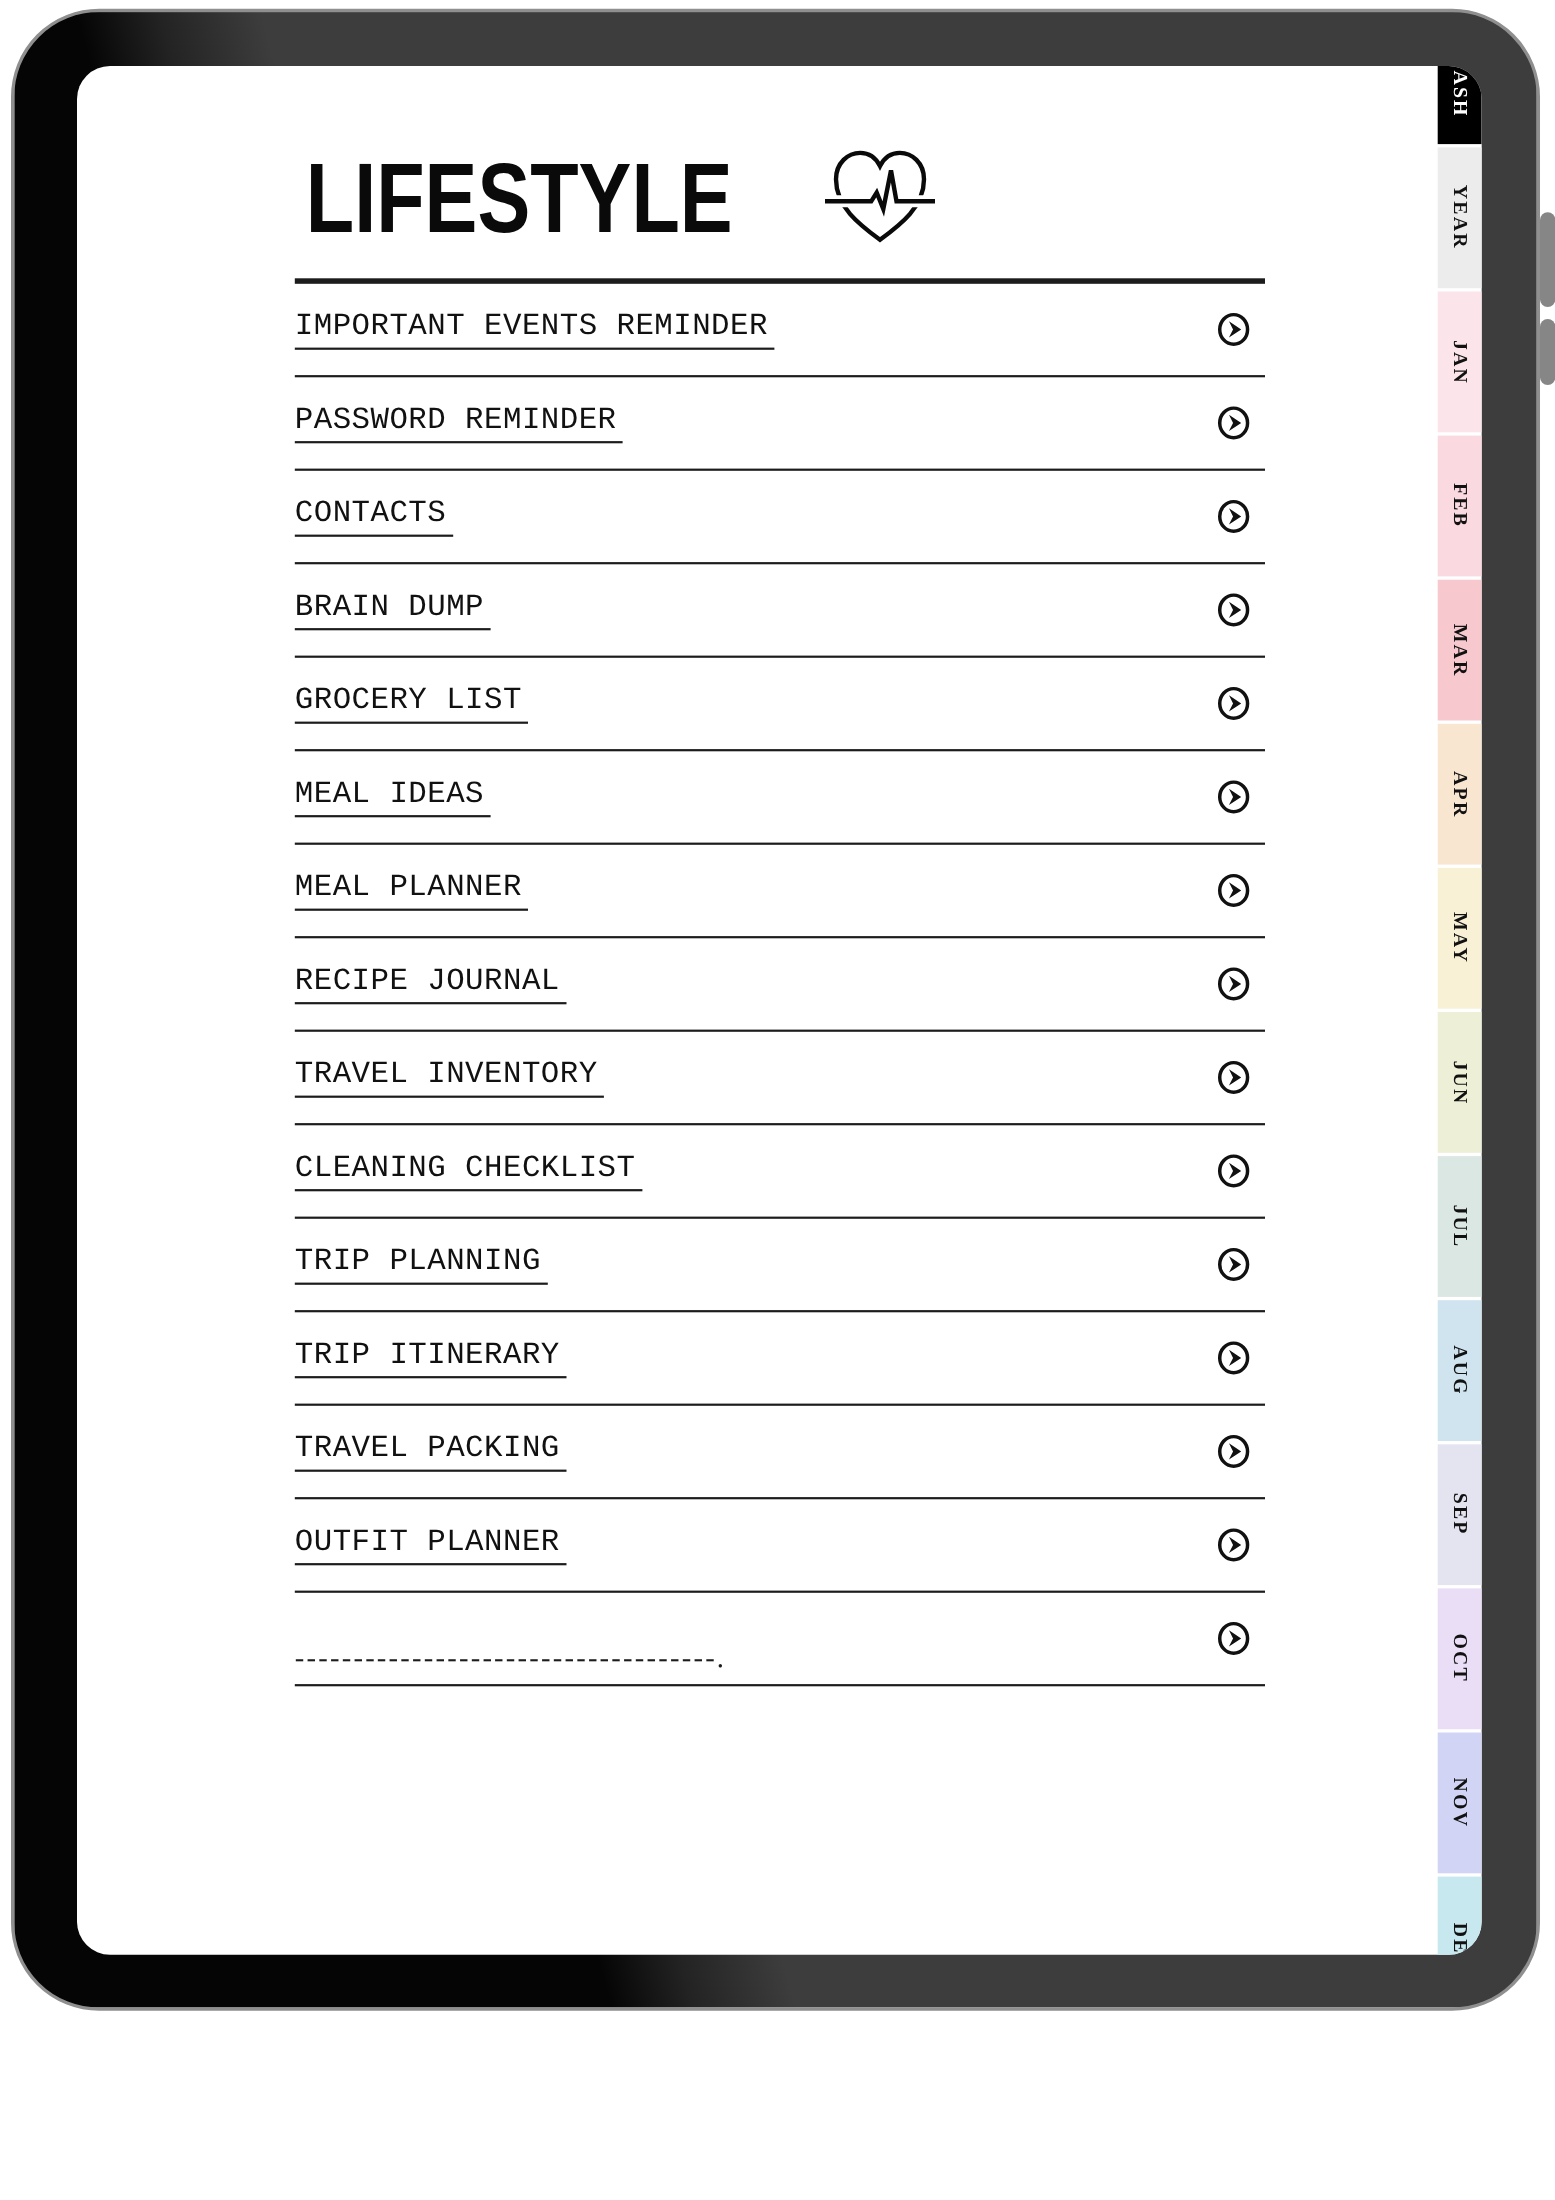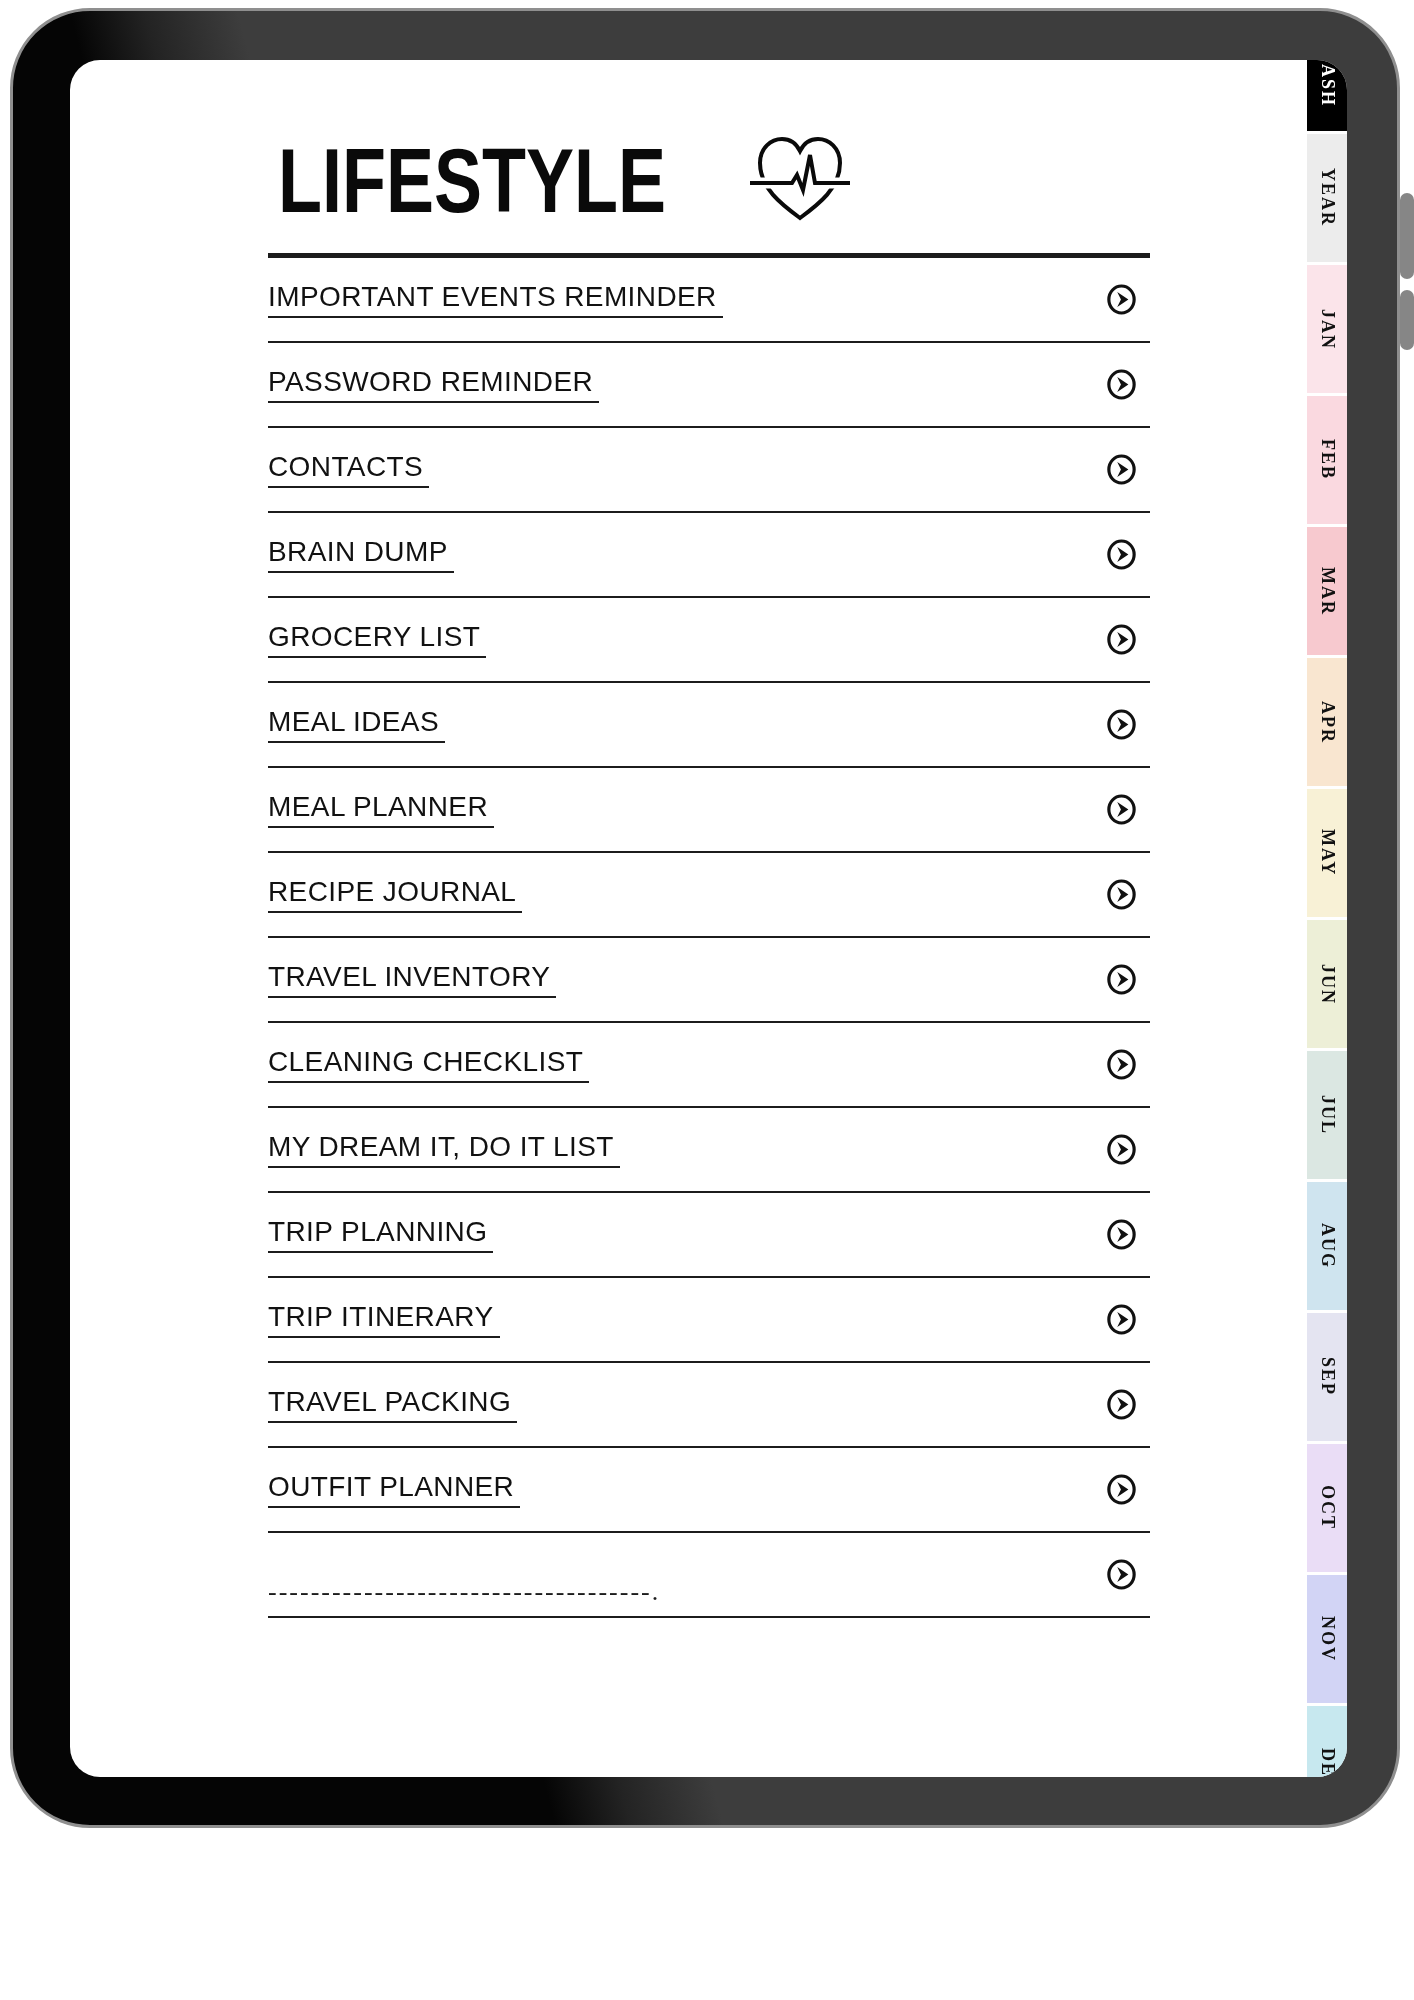--- a/index.html
+++ b/index.html
@@ -35,21 +35,21 @@
 
   
   .rows{position:absolute;left:198px;top:193px;width:882px;}
   .top-rule{height:5px;background:#1c1c1c;}
   .row{
     height:83px;border-bottom:2px solid #1c1c1c;
     display:flex;align-items:center;justify-content:space-between;
     padding-right:12px;box-sizing:content-box;position:relative;
   }
   .row-label{
-    font-family:Liberation Sans, sans-serif;font-size:28px;color:#111;
+    font-family:Liberation Mono, monospace;font-size:28px;color:#111;
     letter-spacing:0.4px;border-bottom:2px solid #1c1c1c;
     padding:0 6px 3px 0;text-decoration:none;cursor:pointer;white-space:nowrap;
   }
   .blank-row .row-label{border-bottom:none;}
   .arrow-wrap{width:33px;height:33px;display:inline-block;flex:0 0 auto;cursor:pointer;}
   .arrow-wrap svg{display:block;width:33px;height:33px;}
   .dash-text{
     position:absolute;left:0;top:44px;
     font-family:"Liberation Serif", serif;font-size:26px;color:#1c1c1c;
     letter-spacing:2px;white-space:nowrap;
@@ -179,29 +179,20 @@
           <div class="row">
             <a class="row-label">CLEANING CHECKLIST</a>
   <span class="arrow-wrap">
     <svg viewBox="0 0 24 24" aria-hidden="true">
       <ellipse cx="12" cy="12" rx="9.2" ry="9.8" fill="none" stroke="#111" stroke-width="2.3"></ellipse>
       <path d="M8.9 6.6 L17 12 L8.9 17.4 L11.6 12 Z" fill="#111"></path>
     </svg>
   </span>
 </div>
           <div class="row">
-            <a class="row-label">MY DREAM IT, DO IT LIST</a>
-  <span class="arrow-wrap">
-    <svg viewBox="0 0 24 24" aria-hidden="true">
-      <ellipse cx="12" cy="12" rx="9.2" ry="9.8" fill="none" stroke="#111" stroke-width="2.3"></ellipse>
-      <path d="M8.9 6.6 L17 12 L8.9 17.4 L11.6 12 Z" fill="#111"></path>
-    </svg>
-  </span>
-</div>
-          <div class="row">
             <a class="row-label">TRIP PLANNING</a>
   <span class="arrow-wrap">
     <svg viewBox="0 0 24 24" aria-hidden="true">
       <ellipse cx="12" cy="12" rx="9.2" ry="9.8" fill="none" stroke="#111" stroke-width="2.3"></ellipse>
       <path d="M8.9 6.6 L17 12 L8.9 17.4 L11.6 12 Z" fill="#111"></path>
     </svg>
   </span>
 </div>
           <div class="row">
             <a class="row-label">TRIP ITINERARY</a>

